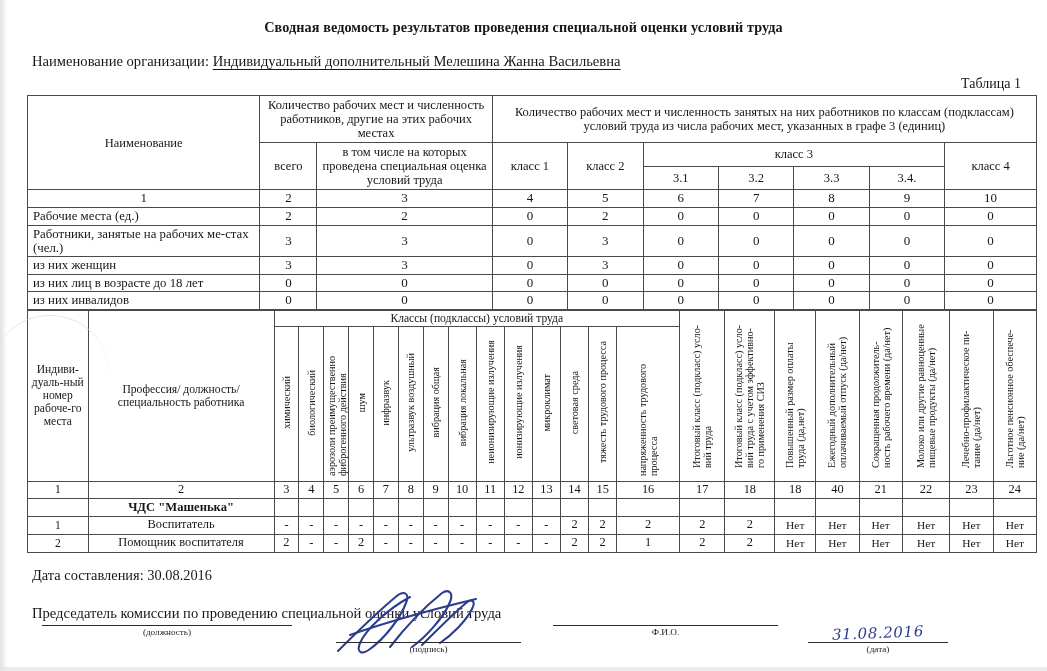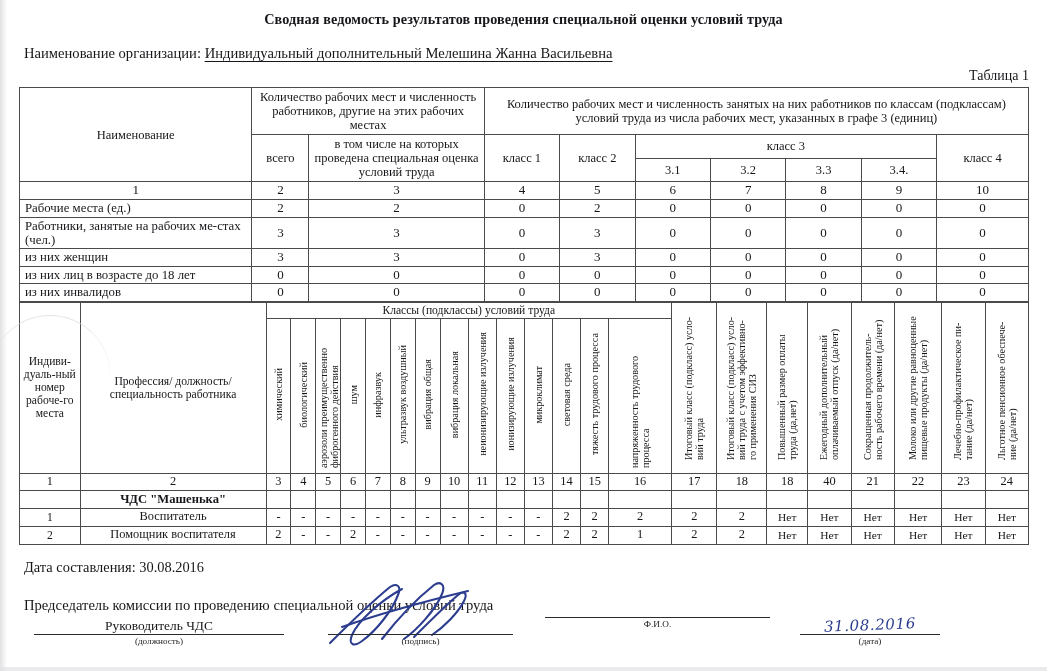--- a/index.html
+++ b/index.html
@@ -11,21 +11,21 @@
     width: 1047px;
     height: 671px;
     position: relative;
     font-family: "Liberation Serif", "DejaVu Serif", serif;
     color: #17171b;
     overflow: hidden;
   }
   .page {
     position: absolute;
     inset: 0;
-    padding: 0;
+    padding: 8px;
   }
 
   
   .doc-title {
     text-align: center;
     font-weight: bold;
     font-size: 14.2px;
     letter-spacing: 0.1px;
     margin: 11px 0 0 0;
     padding: 0 40px;
@@ -533,21 +533,20 @@
     <svg class="signature-scribble" viewBox="0 0 190 78">
       <g fill="none" stroke="#2c3d8f" stroke-width="2.1" stroke-linecap="round" stroke-linejoin="round">
         <path d="M12,68 C30,50 50,30 72,12 C78,8 84,10 80,20 C74,36 58,56 44,66 C36,72 30,70 34,60 C40,46 62,26 84,14"></path>
         <path d="M64,64 C78,46 96,26 116,10 C122,6 128,9 124,19 C118,34 100,54 86,64"></path>
         <path d="M96,62 C110,48 126,32 140,20 C146,15 150,18 146,26 C140,38 126,52 114,60"></path>
         <path d="M24,52 C58,40 100,28 150,16"></path>
       </g>
     </svg>
 
     <div class="sign-block b1">
-      <div class="sign-value">Руководитель ЧДС</div>
       <div class="rule"></div>
       <div class="sign-caption">(должность)</div>
     </div>
 
     <div class="sign-block b2">
       <div class="sign-value"></div>
       <div class="rule"></div>
       <div class="sign-caption">(подпись)</div>
     </div>
 

